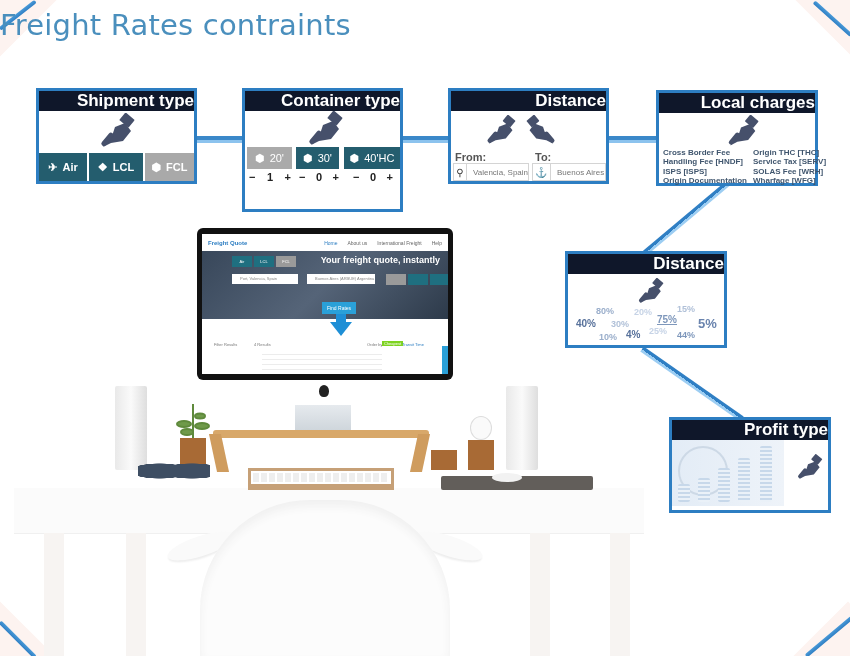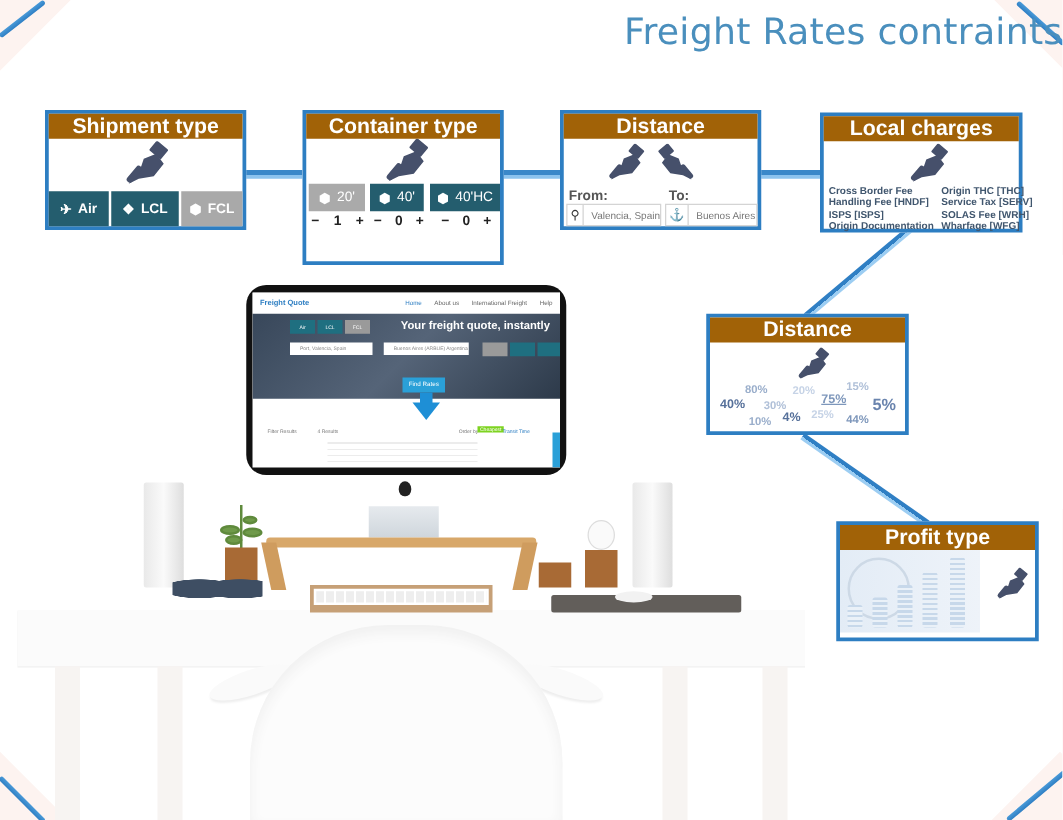--- a/index.html
+++ b/index.html
@@ -3,30 +3,30 @@
 <meta charset="utf-8">
 <style>
   * { box-sizing: border-box; margin: 0; padding: 0; }
   html, body { width: 850px; height: 656px; overflow: hidden; background: #fdf8f6; }
   body { position: relative; font-family: "Liberation Sans", sans-serif; }
 
   .canvas { position: absolute; left: 0; top: 0; width: 850px; height: 656px; background: #ffffff; overflow: hidden; }
   .corner-band { position: absolute; background: #fdf3f0; }
   .bevel { position: absolute; height: 4px; background: linear-gradient(#4a9ad8, #2f7fc4); border-radius: 2px; transform-origin: left center; }
 
-  .title { position: absolute; left: 0; top: 8px; width: 850px; text-align: right; font-family: "DejaVu Sans", sans-serif; font-size: 29px; color: #4a8fbd; letter-spacing: 0.2px; }
+  .title { position: absolute; left: 0; top: 8px; width: 850px; text-align: left; font-family: "DejaVu Sans", sans-serif; font-size: 29px; color: #4a8fbd; letter-spacing: 0.2px; }
 
   
   .conn { position: absolute; background: #3a88c9; }
   .conn.light { background: #8cc3ee; }
   .diag { position: absolute; height: 6px; transform-origin: left center; background: linear-gradient(#2f7fc4 0 55%, #9ccdf2 55% 100%); }
 
   
   .card { position: absolute; background: #fff; border: 3px solid #2d7ec2; }
-  .card-head { background: #a16207; color: #fff; font-weight: bold; font-size: 17px; text-align: center; height: 20px; line-height: 20px; }
+  .card-head { background: #0f172a; color: #fff; font-weight: bold; font-size: 17px; text-align: right; height: 20px; line-height: 20px; }
   .card-body { position: relative; }
 
   .hand { position: absolute; width: 44px; height: 38px; }
   .hand svg { width: 100%; height: 100%; }
 
   
   .seg { position: absolute; bottom: 0; height: 28px; color: #fff; font-size: 11px; font-weight: bold; display: flex; align-items: center; justify-content: center; gap: 5px; }
   .seg.dark { background: #245d6e; }
   .seg.grey { background: #a9a9a9; }
 
@@ -48,21 +48,21 @@
 
   
   .pct { position: absolute; font-weight: bold; color: #6c8fb6; }
 
   
   .coins { position: absolute; left: 0; top: 0; width: 112px; height: 66px; background: linear-gradient(90deg, #e3ecf6, #eef3f9); overflow: hidden; }
   .stack { position: absolute; bottom: 4px; width: 12px; background: repeating-linear-gradient(#c7d8ea 0 2px, #eaf1f8 2px 4px); border-radius: 2px; }
   .clock { position: absolute; left: 6px; top: 6px; width: 50px; height: 50px; border-radius: 50%; border: 2px solid #cdd9e6; }
 
   
-  .monitor { position: absolute; left: 197px; top: 228px; width: 256px; height: 152px; background: #111; border-radius: 16px; }
+  .monitor { position: absolute; left: 197px; top: 228px; width: 256px; height: 152px; background: #111; border-radius: 6px; }
   .screen { position: absolute; left: 5px; top: 6px; width: 246px; height: 140px; background: #fff; overflow: hidden; }
   .nav { height: 17px; background: #fff; display: flex; align-items: center; padding: 0 6px; font-size: 5px; color: #666; gap: 10px; }
   .nav .logo { font-size: 6px; color: #2d7ec2; font-weight: bold; margin-right: auto; }
   .hero { position: relative; height: 68px; background: linear-gradient(135deg, #38475a, #556478 50%, #2d3a4a); overflow: hidden; }
   .hero .tagline { position: absolute; right: 8px; top: 4px; color: #fff; font-size: 9px; font-weight: bold; }
   .hero .chip { position: absolute; top: 5px; height: 11px; width: 20px; font-size: 4px; color: #fff; display: flex; align-items: center; justify-content: center; }
   .hero .inp { position: absolute; top: 23px; height: 10px; background: #fff; font-size: 4px; color: #888; padding-left: 8px; line-height: 10px; }
   .hero .find { position: absolute; left: 120px; top: 51px; width: 34px; height: 12px; background: #2aa0d8; color: #fff; font-size: 5px; display: flex; align-items: center; justify-content: center; }
   .arrow-down { position: absolute; left: 128px; top: 88px; width: 0; height: 0; border-left: 11px solid transparent; border-right: 11px solid transparent; border-top: 14px solid #1e8fd6; }
   .arrow-stem { position: absolute; left: 134px; top: 80px; width: 10px; height: 9px; background: #1e8fd6; }
@@ -150,21 +150,21 @@
               <rect x="6" y="24" width="16" height="5" rx="2.5" transform="rotate(-50 14 26)"></rect>
             </g>
           </svg>
       </div>
       <div class="ctr grey" style="left:2px;top:36px;width:45px;">
         <span>⬢</span>
         <span>20'</span>
       </div>
       <div class="ctr dark" style="left:51px;top:36px;width:43px;">
         <span>⬢</span>
-        <span>40'</span>
+        <span>30'</span>
       </div>
       <div class="ctr dark" style="left:99px;top:36px;width:56px;">
         <span>⬢</span>
         <span>40'HC</span>
       </div>
       <div class="stepper" style="left:4px;top:60px;width:42px;">
         <span>−</span>
         <span>1</span>
         <span>+</span>
       </div>

